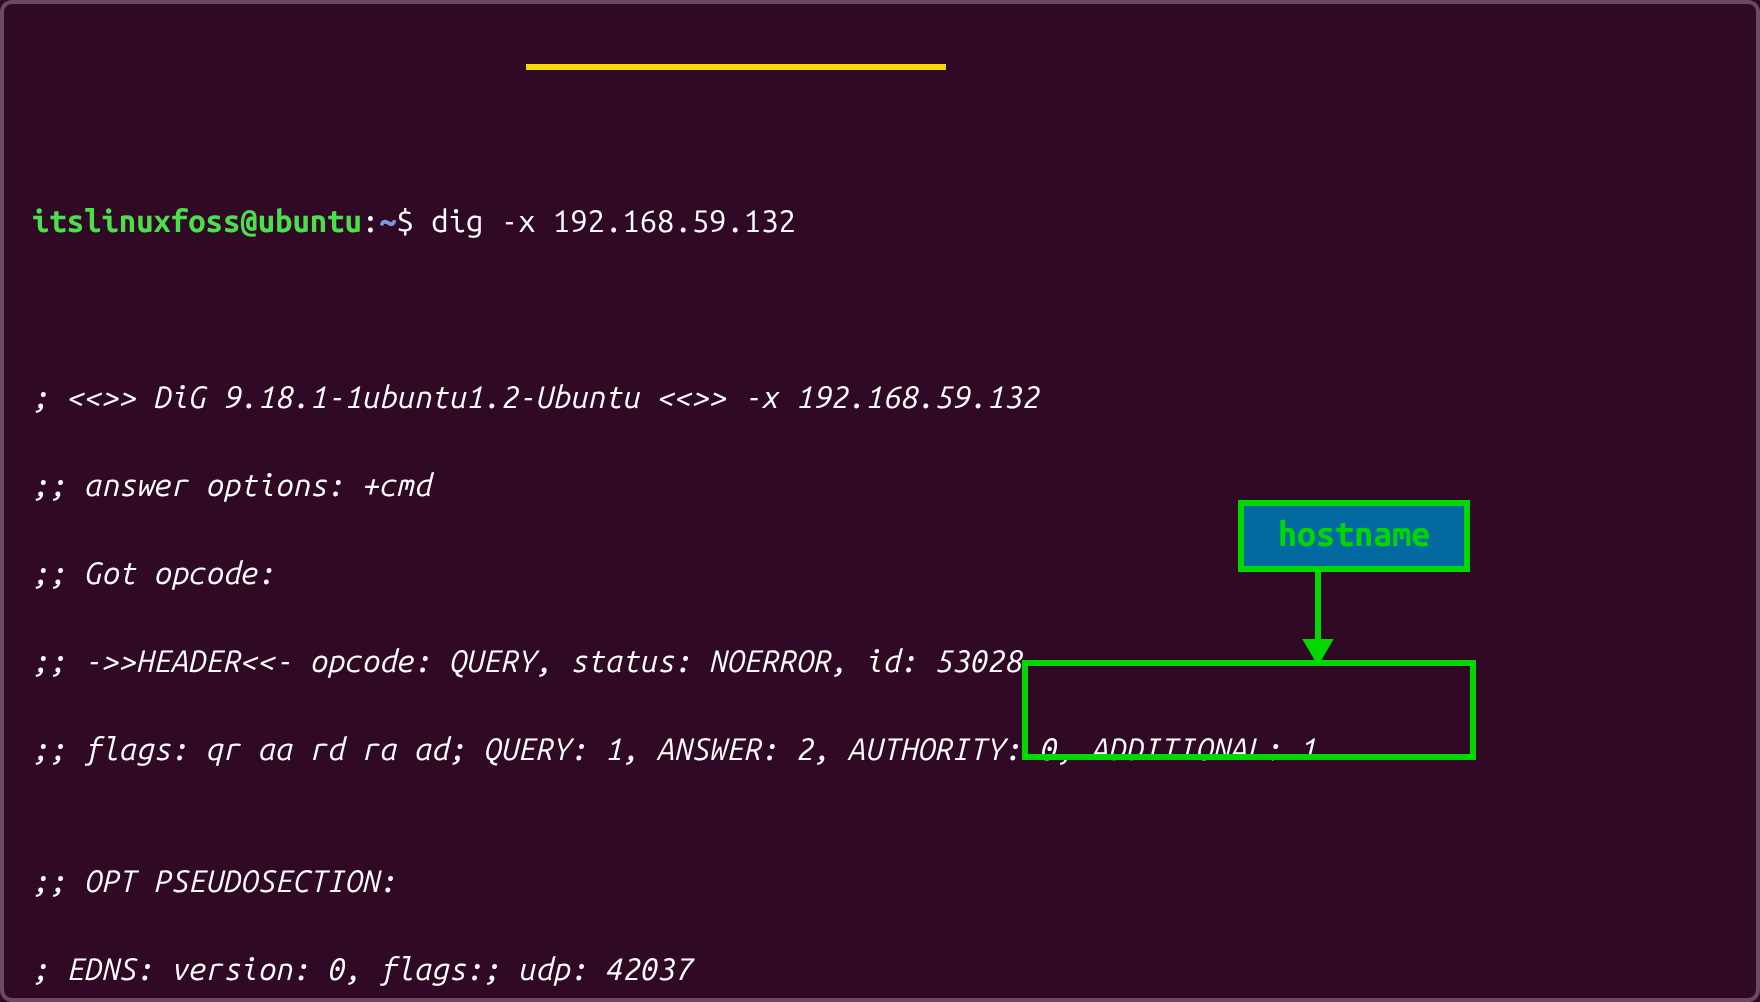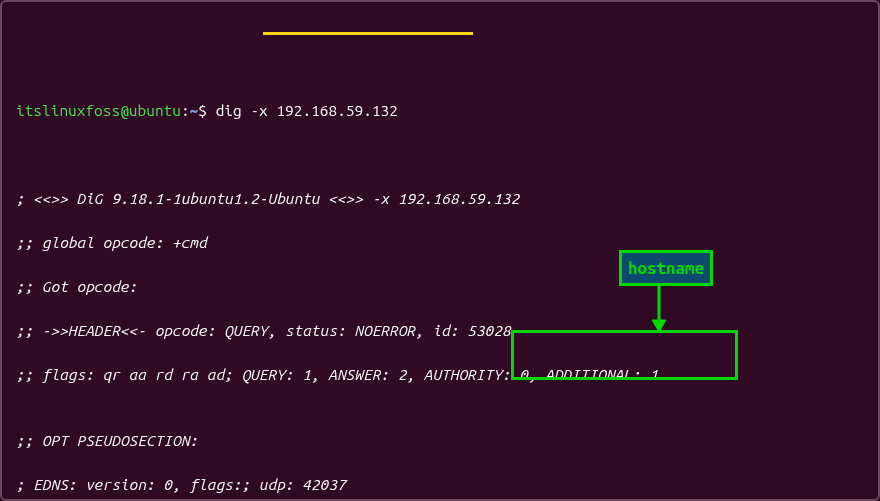--- a/index.html
+++ b/index.html
@@ -11,38 +11,38 @@
       font-size: 15.5px;
       color: #ffffff;
       padding: 10px 14px;
       position: relative;
       overflow: hidden;
       border: 2px solid #6a4a60;
       border-radius: 6px;
       line-height: 1.42;
       white-space: pre;
     }
-    .prompt-user { color: #4be04b; font-weight: normal; }
+    .prompt-user { color: #4be04b; font-weight: bold; }
     .prompt-colon { color: #ffffff; }
     .prompt-path { color: #7a9ae0; font-weight: bold; }
     .prompt-dollar { color: #ffffff; }
     .cmd { color: #ffffff; margin-top: 32px; }
     .underline-bar {
       position: absolute;
       height: 3px;
       background: #f9d800;
     }
     .out { color: #ffffff; font-style: italic; }
     .hostname-label-box {
       position: absolute;
       border: 3px solid #00d800;
       color: #00d800;
       font-weight: bold;
-      padding: 3px 6px;
-      background: #0c4a6e;
+      padding: 3px 17px;
+      background: #0369a1;
       font-size: 17px;
     }
     .arrow-svg {
       position: absolute;
       stroke: #00d800;
       fill: #00d800;
     }
     .answer-box {
       position: absolute;
       border: 3px solid #00d800;
@@ -51,21 +51,21 @@
   </style>
 </head>
 <body>
 
 
 
 <span class="line"><span class="prompt-user">itslinuxfoss@ubuntu</span><span class="prompt-colon">:</span><span class="prompt-path">~</span><span class="prompt-dollar">$</span> <span class="cmd">dig -x 192.168.59.132</span></span>
 <div class="underline-bar" style="left: 261px; top: 30px; width: 210px;"></div>
 <span class="line out"></span>
 <span class="line out">; &lt;&lt;&gt;&gt; DiG 9.18.1-1ubuntu1.2-Ubuntu &lt;&lt;&gt;&gt; -x 192.168.59.132</span>
-<span class="line out">;; global opcode: +cmd</span>
+<span class="line out">;; answer options: +cmd</span>
 <span class="line out">;; Got opcode:</span>
 <span class="line out">;; -&gt;&gt;HEADER&lt;&lt;- opcode: QUERY, status: NOERROR, id: 53028</span>
 <span class="line out">;; flags: qr aa rd ra ad; QUERY: 1, ANSWER: 2, AUTHORITY: 0, ADDITIONAL: 1</span>
 <span class="line out"></span>
 <span class="line out">;; OPT PSEUDOSECTION:</span>
 <span class="line out">; EDNS: version: 0, flags:; udp: 42037</span>
 
 
 <span class="line out"></span>
 

